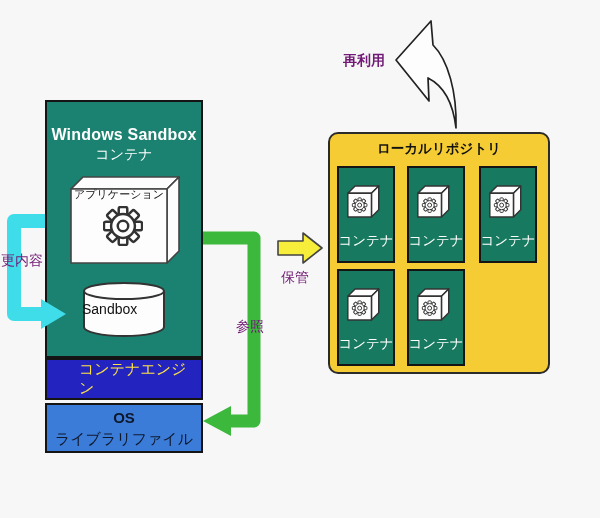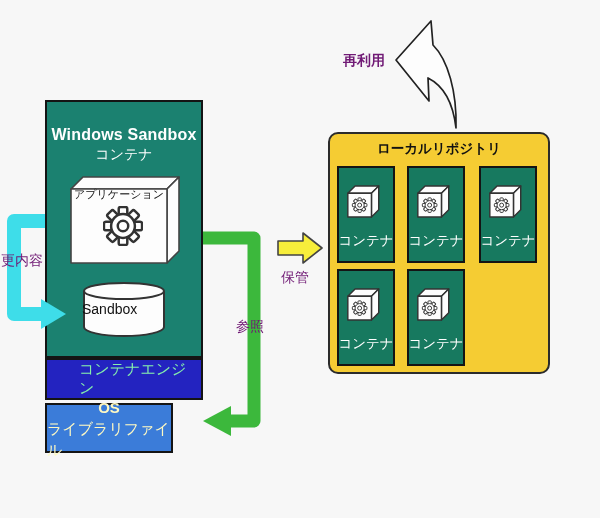--- a/index.html
+++ b/index.html
@@ -14,27 +14,27 @@
     left:45px;top:100px;width:158px;height:258px;
     background:#1b8170;border:2px solid #141414;box-sizing:border-box;
     z-index:1;text-align:center;color:#fff;
   }
   .server-title{margin-top:24px;font-size:16px;font-weight:bold;letter-spacing:.2px;}
   .server-subtitle{margin-top:2px;font-size:14px;}
   .engine-bar{
     left:45px;top:358px;width:158px;height:42px;
     background:#2323c0;border:2px solid #141414;box-sizing:border-box;
     z-index:1;display:flex;align-items:center;justify-content:center;
-    color:#86efac;font-size:15px;padding-left:32px;
+    color:#fde047;font-size:15px;padding-left:32px;
   }
   .os-bar{
-    left:45px;top:403px;width:128px;height:50px;
+    left:45px;top:403px;width:158px;height:50px;
     background:#3b7cd9;border:2px solid #141414;box-sizing:border-box;
     z-index:1;display:flex;flex-direction:column;align-items:center;justify-content:center;
-    color:#fef9c3;font-size:15px;line-height:1.4;
+    color:#0f172a;font-size:15px;line-height:1.4;
   }
   .os-line1{font-weight:bold;}
   
   .appbox-svg{left:68px;top:174px;z-index:2;}
   .app-label{left:71px;top:187px;width:96px;text-align:center;font-size:11px;color:#111;z-index:3;}
   .app-gear{left:103px;top:206px;z-index:3;}
   .cyl-svg{left:82px;top:281px;z-index:2;}
   .cyl-label{left:82px;top:301px;width:84px;font-size:14px;color:#111;z-index:3;}
   
   .repo-box{

